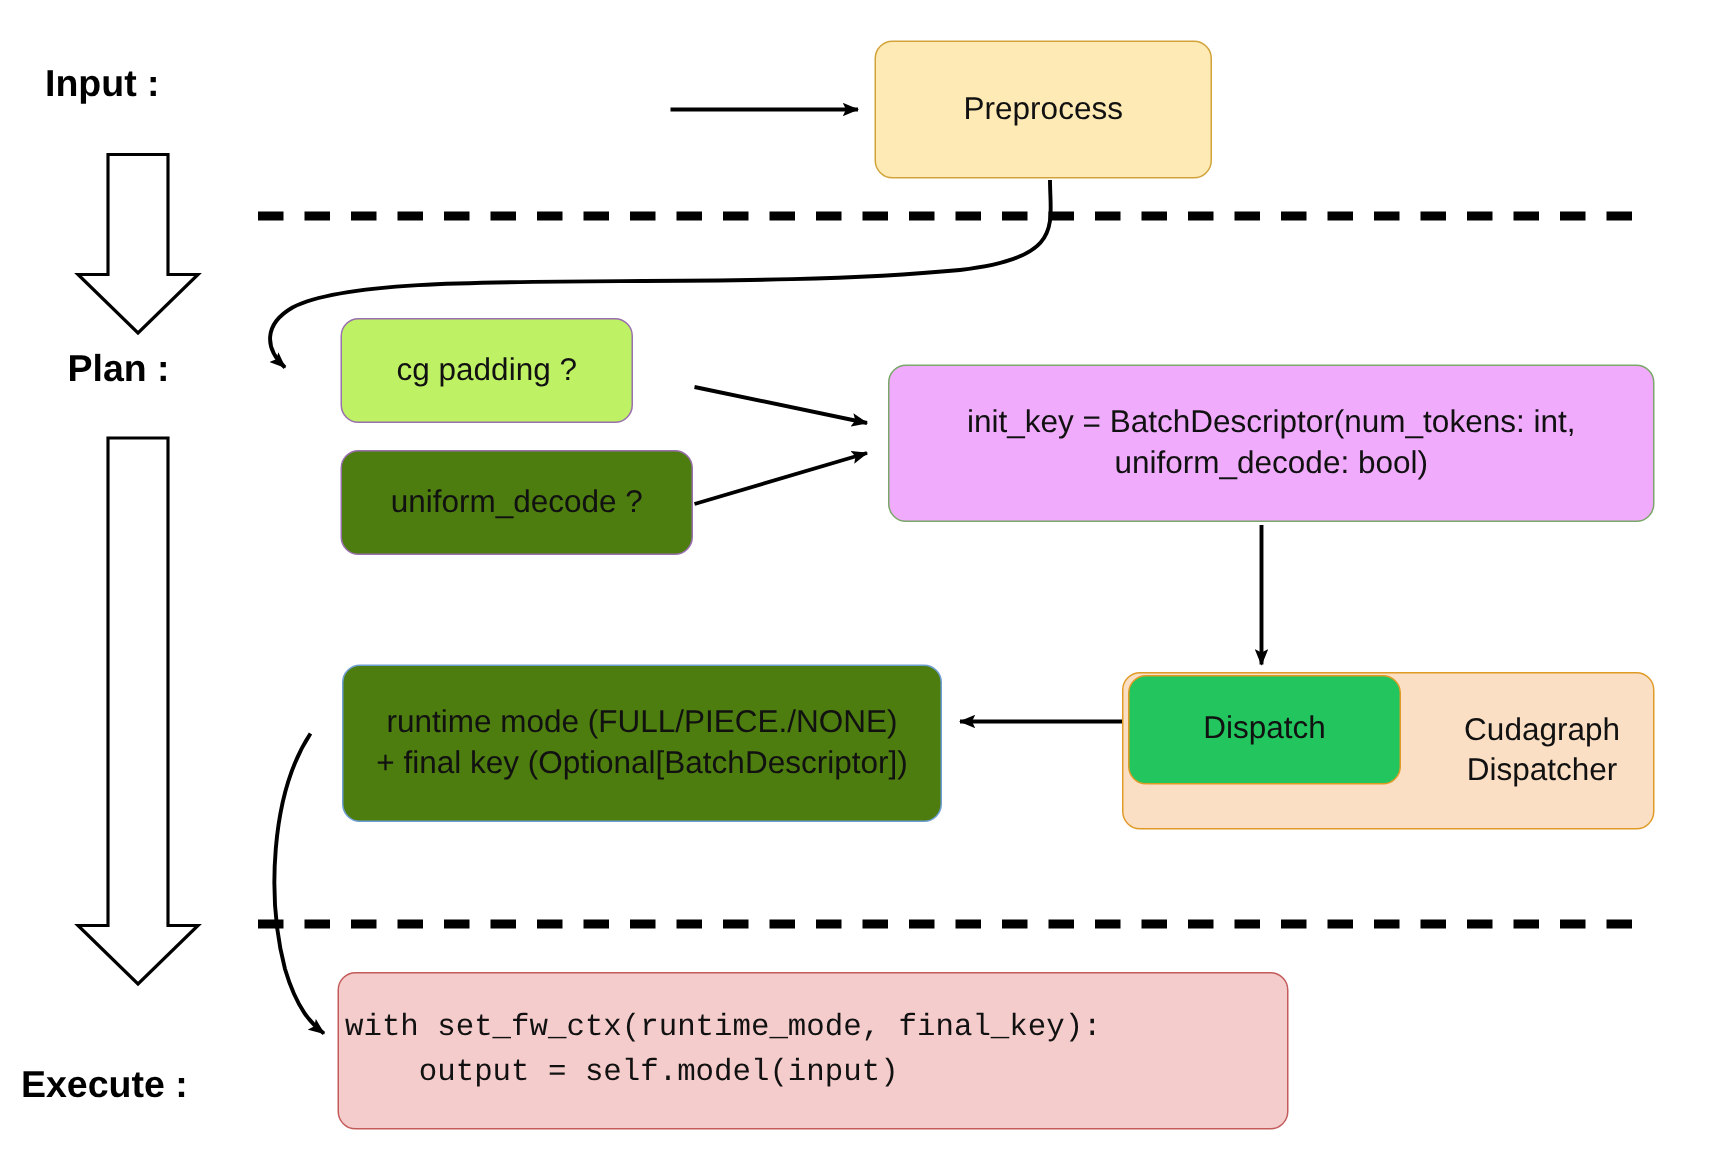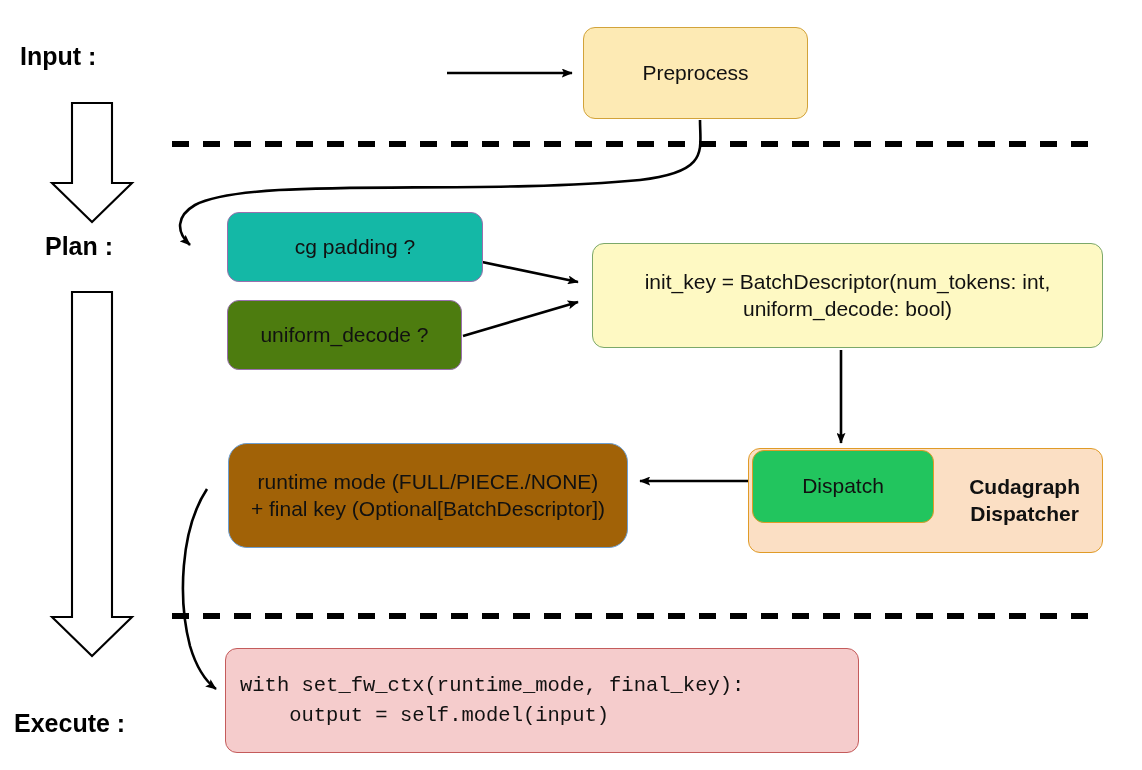--- a/index.html
+++ b/index.html
@@ -47,21 +47,21 @@
     line-height: 1.28;
     padding: 4px 10px;
   }
   .node.code {
     font-family: "Liberation Mono", "DejaVu Sans Mono", monospace;
     font-size: 20.5px;
     justify-content: flex-start;
     text-align: left;
     white-space: pre;
     line-height: 1.45;
-    padding-left: 14px;
+    padding-left: 4px;
   }
   .node-text { display: block; }
 </style>
 </head>
 <body>
 
 <div id="canvas">
 
   <svg id="edges" viewBox="0 0 1142 770" width="1142" height="770">
     <defs>
@@ -88,45 +88,45 @@
 
     <path d="M463,336 L578,302" fill="none" stroke="#000000" stroke-width="2.6" marker-end="url(#ah)"></path>
 
     <path d="M841,350 L841,443" fill="none" stroke="#000000" stroke-width="2.6" marker-end="url(#ah)"></path>
 
     <path d="M750,481 L640,481" fill="none" stroke="#000000" stroke-width="2.6" marker-end="url(#ah)"></path>
 
     <path d="M207,489 C180,530 178,600 190,646 C198,673 208,683 216,689" fill="none" stroke="#000000" stroke-width="2.6" marker-end="url(#ah)"></path>
   </svg>
 
-  <div class="stage-label" style="left: 20px; top: 42px;">Input :</div>
+  <div class="stage-label" style="left: 30px; top: 42px;">Input :</div>
   <div class="stage-label" style="left: 45px; top: 232px;">Plan :</div>
   <div class="stage-label" style="left: 14px; top: 672px; margin-top: 37px;">Execute :</div>
 
   <div class="node" style="left: 583px; top: 27px; width: 225px; height: 92px; background: rgb(253, 234, 180); border-color: rgb(210, 163, 58);">
     <span class="node-text" style="white-space: pre-line;">Preprocess</span>
   </div>
-  <div class="node" style="left: 227px; top: 212px; width: 256px; height: 70px; background: #14b8a6; border-color: rgb(154, 111, 174);">
+  <div class="node" style="left: 227px; top: 212px; width: 195px; height: 70px; background: #bef264; border-color: rgb(154, 111, 174);">
     <span class="node-text" style="white-space: pre-line;">cg padding ?</span>
   </div>
   <div class="node" style="left: 227px; top: 300px; width: 235px; height: 70px; background: #4d7c0f; border-color: rgb(154, 111, 174);">
     <span class="node-text" style="white-space: pre-line;">uniform_decode ?</span>
   </div>
-  <div class="node" style="left: 592px; top: 243px; width: 511px; height: 105px; background: #fef9c3; border-color: rgb(123, 168, 106);">
+  <div class="node" style="left: 592px; top: 243px; width: 511px; height: 105px; background: #f0abfc; border-color: rgb(123, 168, 106);">
     <span class="node-text" style="white-space: pre-line;">init_key = BatchDescriptor(num_tokens: int,
 uniform_decode: bool)</span>
   </div>
   <div class="node" style="left: 748px; top: 448px; width: 355px; height: 105px; background: rgb(251, 223, 196); border-color: rgb(224, 155, 39); z-index: 2; justify-content: flex-end; padding-right: 22px; align-items: center;">
-    <span class="node-text" style="white-space: pre-line; font-weight: bold;">Cudagraph
+    <span class="node-text" style="white-space: pre-line;">Cudagraph
 Dispatcher</span>
   </div>
   <div class="node" style="left: 752px; top: 450px; width: 182px; height: 73px; background: #22c55e; border-color: rgb(224, 155, 39); z-index: 3;">
     <span class="node-text" style="white-space: pre-line;">Dispatch</span>
   </div>
-  <div class="node" style="left: 228px; top: 443px; width: 400px; height: 105px; background: #a16207; border-color: rgb(109, 158, 209); border-radius: 19px;">
+  <div class="node" style="left: 228px; top: 443px; width: 400px; height: 105px; background: #4d7c0f; border-color: rgb(109, 158, 209);">
     <span class="node-text" style="white-space: pre-line;">runtime mode (FULL/PIECE./NONE)
 + final key (Optional[BatchDescriptor])</span>
   </div>
   <div class="node code" style="left: 225px; top: 648px; width: 634px; height: 105px; background: rgb(245, 204, 204); border-color: rgb(196, 91, 91);">
     <span class="node-text">with set_fw_ctx(runtime_mode, final_key):
     output = self.model(input)</span>
   </div>
 
 </div>
 

